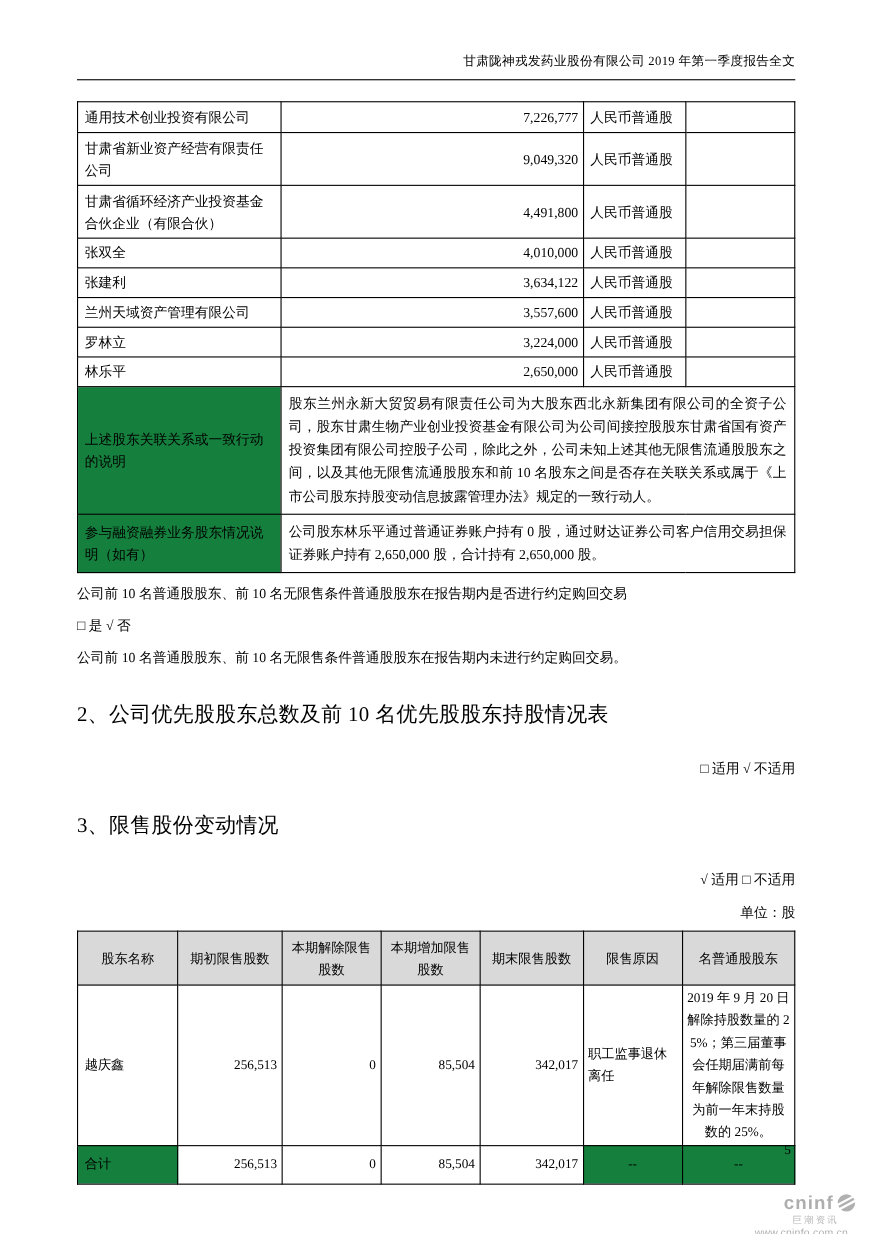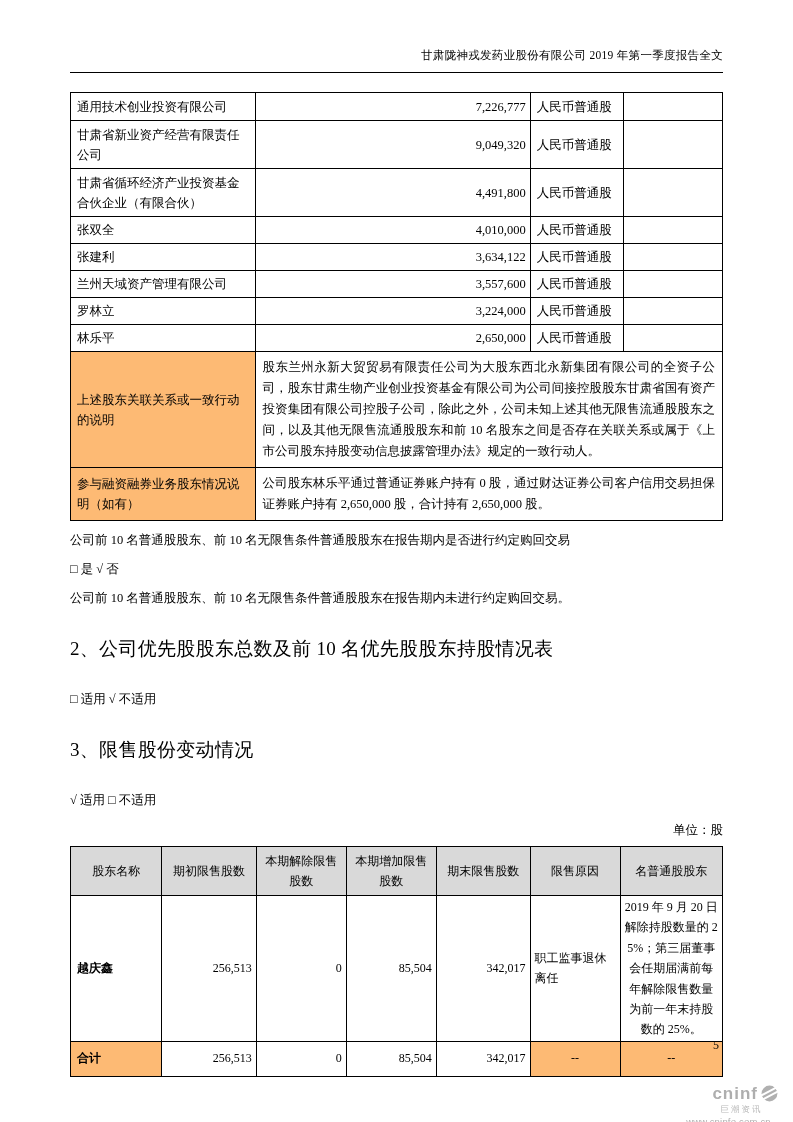--- a/index.html
+++ b/index.html
@@ -31,40 +31,40 @@
   .t1 { margin-top: 19px; border: 1.5px solid #000; }
   .t1 td {
     border: 1px solid #000;
     font-size: 12.5px;
     padding: 3px 6px;
     vertical-align: middle;
     line-height: 20px;
     word-break: break-all;
   }
   .t1 td.num { text-align: right; padding-right: 4px; font-size: 12.5px; }
-  .gray { background: #fdba74; }
+  .gray { background: #15803d; }
   .t1 td.note {
     text-align: justify;
     line-height: 21px;
     padding: 5px 7px;
   }
   .h28 { height: 28px; }
   .h48 { height: 48px; }
   .h27 { height: 27px; }
 
   .after-table-line { font-size: 12.5px; margin-top: 11px; line-height: 17px; }
   .choice-line { font-size: 12.5px; margin-top: 12px; line-height: 17px; font-family: Liberation Serif, serif; }
 
   .section-heading {
     font-size: 19px;
     font-weight: normal;
     margin-top: 29px;
     letter-spacing: 0.3px;
   }
-  .applicability { font-size: 12.5px; margin-top: 29px; }
+  .applicability { font-size: 12.5px; margin-top: 29px; text-align: right; }
   .unit-line { font-size: 12.5px; margin-top: 13px; text-align: right; }
 
   .t2 { margin-top: 7px; border: 1.5px solid #000; }
   .t2 th, .t2 td {
     border: 1px solid #000;
     font-size: 12px;
     padding: 2px 3px;
     vertical-align: middle;
     word-break: break-all;
   }
@@ -74,21 +74,21 @@
     text-align: center;
     line-height: 20px;
     height: 49px;
   }
   .t2 .data-row td { height: 145px; }
   .t2 .total-row td { height: 35px; }
   .t2 td.num { text-align: right; padding-right: 4px; }
   .t2 td.center { text-align: center; }
   .t2 td.reason-cell { line-height: 20px; padding-left: 4px; }
   .t2 td.date-cell { line-height: 20.4px; padding: 1px 4px; text-align: center; }
-  .t2 td.name-cell { padding-left: 6px; font-weight: bold; }
+  .t2 td.name-cell { padding-left: 6px; }
 
   
   .page-number {
     position: absolute;
     top: 1038px;
     right: 74px;
     font-size: 12px;
   }
   .cninfo-logo {
     position: absolute;

